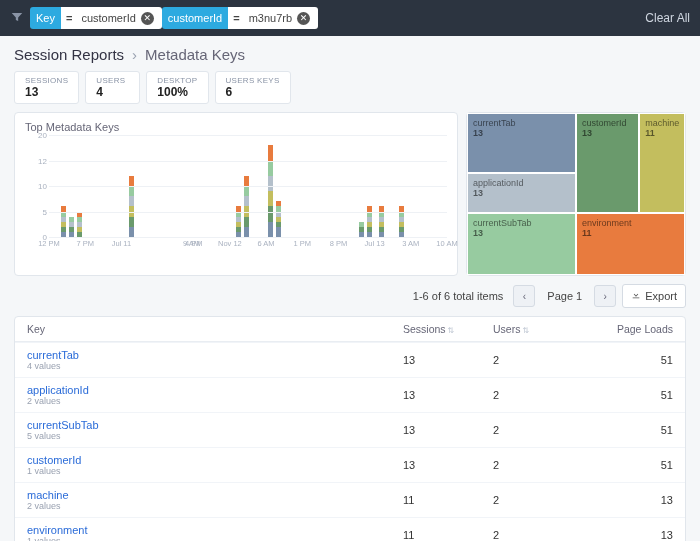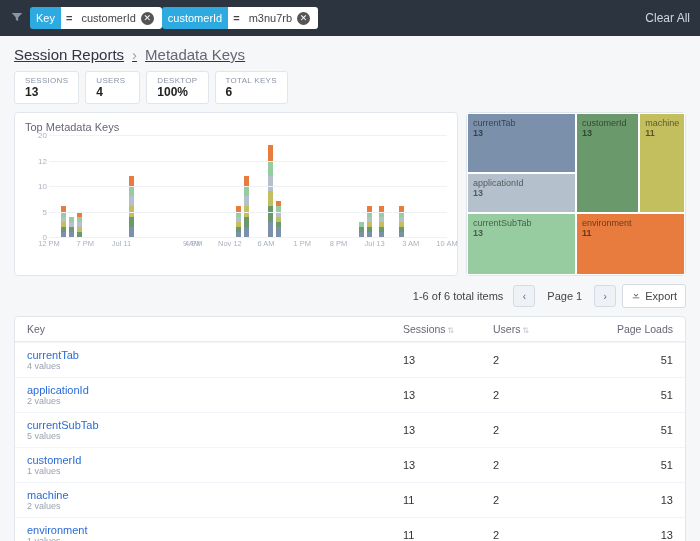--- a/index.html
+++ b/index.html
@@ -5,21 +5,21 @@
   * { box-sizing: border-box; margin: 0; padding: 0; }
   body { font-family: -apple-system, BlinkMacSystemFont, "Segoe UI", Arial, sans-serif; font-size: 12px; color: #333; background: #f5f7f9; width: 700px; height: 541px; overflow: hidden; }
   .filter-bar { background: #2c3440; height: 36px; display: flex; align-items: center; padding: 0 10px; gap: 6px; }
   .filter-icon { color: #8a94a6; font-size: 14px; }
   .chip { display: inline-flex; align-items: center; height: 22px; border-radius: 3px; font-size: 11px; overflow: hidden; }
   .chip-key { background: #2daae0; color: #fff; padding: 0 6px; line-height: 22px; }
   .chip-op { background: #fff; color: #444; padding: 0 5px; line-height: 22px; font-weight: 600; }
   .chip-val { background: #fff; color: #444; padding: 0 8px 0 4px; line-height: 22px; display: inline-flex; align-items: center; gap: 5px; }
   .chip-x { display: inline-flex; width: 13px; height: 13px; background: #555; color: #fff; border-radius: 50%; align-items: center; justify-content: center; font-size: 9px; line-height: 1; }
   .clear-all { margin-left: auto; color: #cfd6e0; font-size: 12px; cursor: pointer; }
-  .breadcrumb { padding: 10px 14px 8px; font-size: 15px; color: #334; display: flex; align-items: center; gap: 8px; text-decoration: underline; }
+  .breadcrumb { padding: 10px 14px 8px; font-size: 15px; color: #334; display: flex; align-items: center; gap: 8px; }
   .breadcrumb .sep { color: #9aa2b1; }
   .stat-row { display: flex; gap: 6px; padding: 0 14px 8px; }
   .stat-box { background: #fff; border: 1px solid #e1e6ec; border-radius: 3px; padding: 4px 10px; min-width: 55px; }
   .stat-label { font-size: 8px; color: #8a94a6; letter-spacing: 0.3px; }
   .stat-value { font-size: 12px; font-weight: 600; color: #222; }
   .panel-row { display: flex; gap: 8px; padding: 0 14px; }
   .panel { background: #fff; border: 1px solid #e1e6ec; border-radius: 4px; }
   .chart-panel { flex: 1; padding: 8px 10px 4px; height: 164px; }
   .chart-title { font-size: 11px; color: #667; margin-bottom: 2px; }
   .bar-chart { position: relative; height: 120px; }
@@ -88,21 +88,21 @@
     </div>
     <div class="stat-box">
       <div class="stat-label">USERS</div>
       <div class="stat-value">4</div>
     </div>
     <div class="stat-box">
       <div class="stat-label">DESKTOP</div>
       <div class="stat-value">100%</div>
     </div>
     <div class="stat-box">
-      <div class="stat-label">TOTAL KEYS</div>
+      <div class="stat-label">USERS KEYS</div>
       <div class="stat-value">6</div>
     </div>
   </div>
 
 <div class="panel-row">
   <div class="panel chart-panel">
     <div class="chart-title">Top Metadata Keys</div>
     <div class="bar-chart" id="bar-chart">
       <div class="yaxis" id="yaxis">
           <div class="ytick" style="top: 102px;">0</div>

